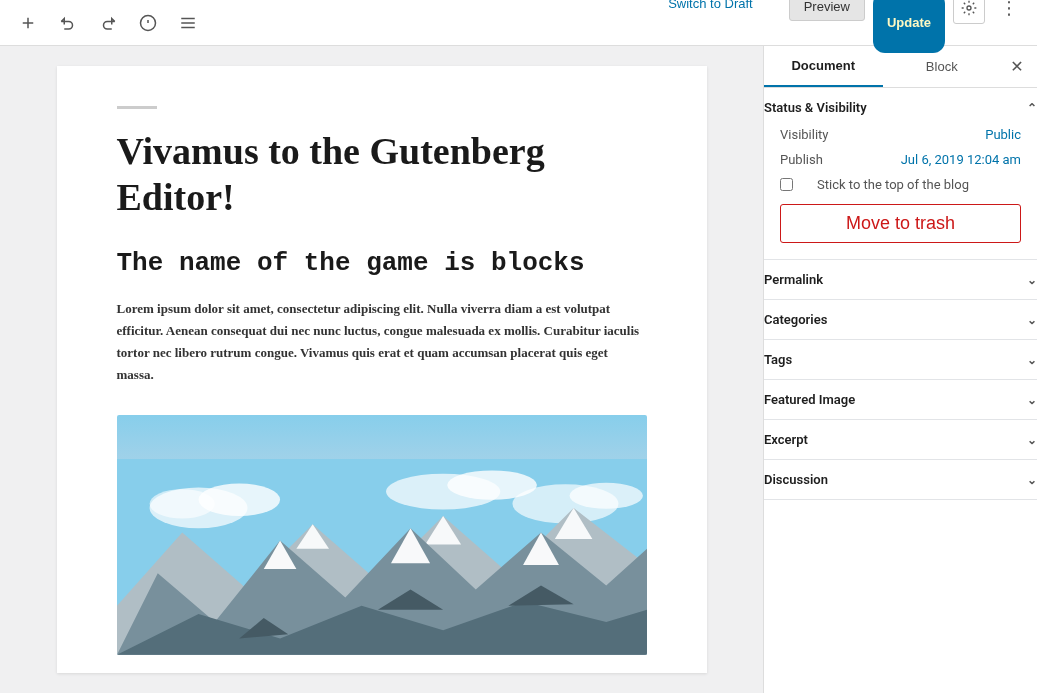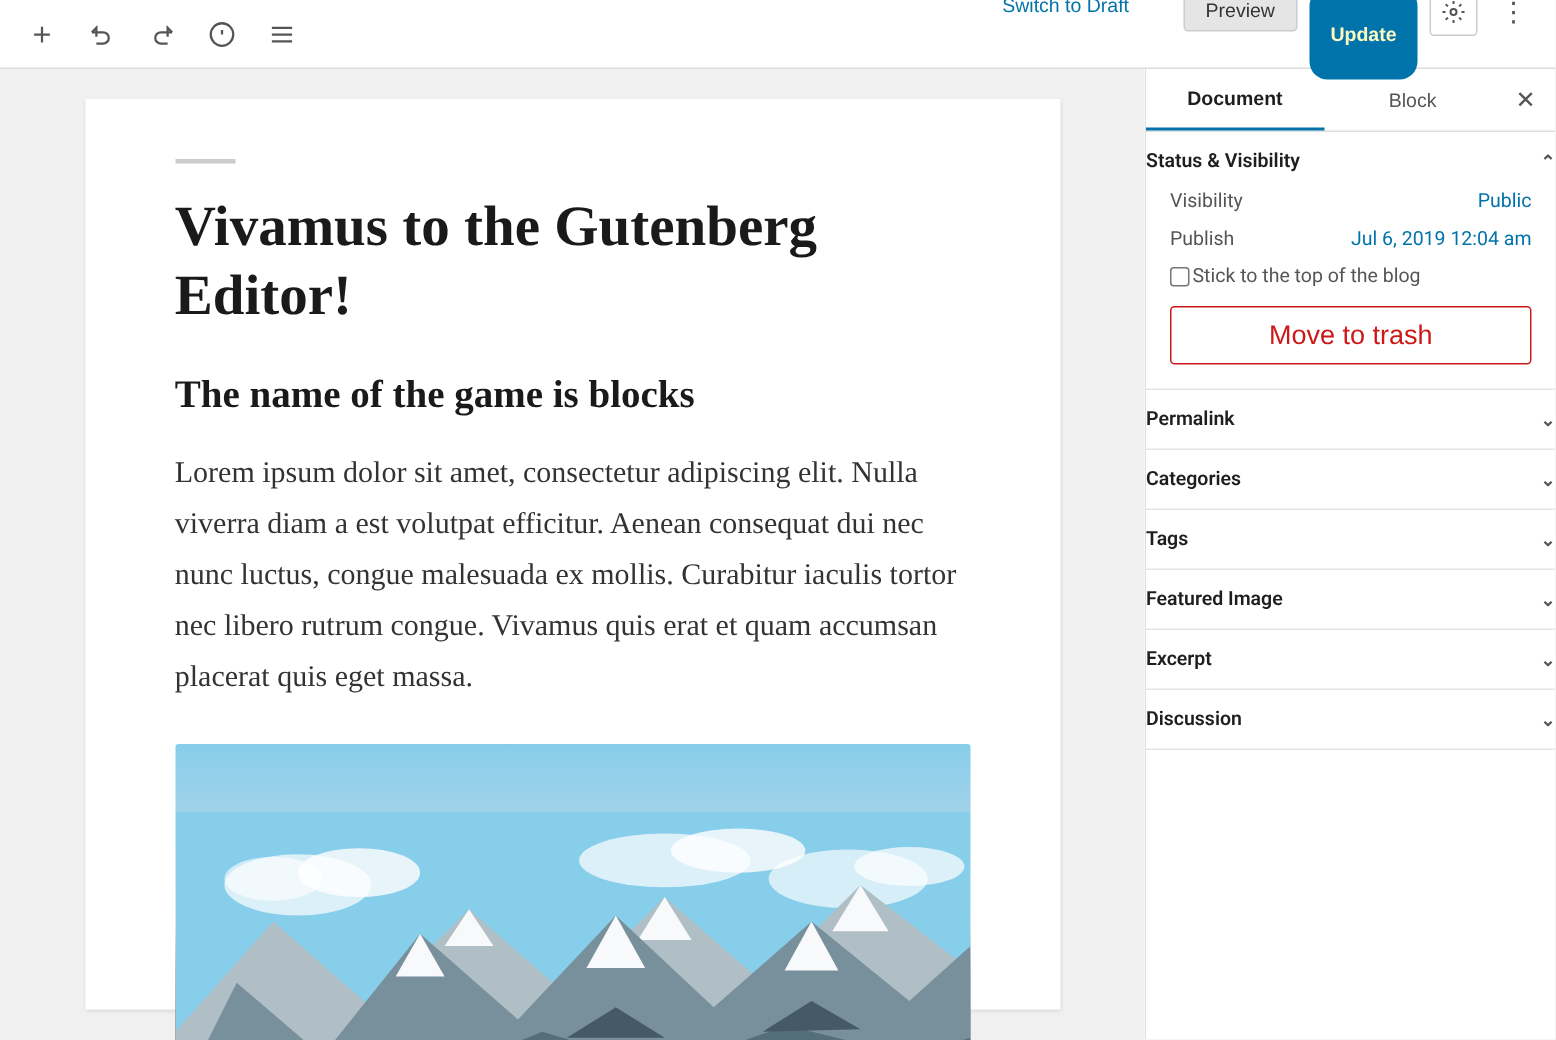--- a/index.html
+++ b/index.html
@@ -129,28 +129,29 @@
       color: #1a1a1a;
       line-height: 1.2;
       margin-bottom: 28px;
       font-family: Georgia, serif;
     }
     .post-heading {
       font-size: 26px;
       font-weight: 700;
       color: #1a1a1a;
       margin-bottom: 20px;
-      font-family: Liberation Serif, serif;
+      font-family: Liberation Mono, monospace;
     }
     .post-body {
-      font-size: 20px;
+      font-size: 13px;
       line-height: 1.7;
       color: #333;
       font-family: Georgia, serif;
       margin-bottom: 28px;
+      font-weight: bold;
     }
     .post-image {
       width: 100%;
       height: 240px;
       background: linear-gradient(to bottom, #87ceeb 0%, #b0d4e8 30%, #c8d8e0 50%, #8a9090 60%, #6a7070 70%, #5a6060 80%, #7a8080 90%);
       border-radius: 2px;
       position: relative;
       overflow: hidden;
     }
     .mountain-svg {
@@ -230,21 +231,21 @@
       justify-content: space-between;
       align-items: center;
       margin-bottom: 10px;
       font-size: 13px;
     }
     .status-label { color: #555; }
     .status-value-link { color: #0073aa; text-decoration: none; cursor: pointer; font-size: 13px; }
     .checkbox-row {
       display: flex;
       align-items: center;
-      gap: 2px;
+      gap: 24px;
       margin-bottom: 12px;
       font-size: 13px;
       color: #555;
     }
     .checkbox-row input[type="checkbox"] { cursor: pointer; }
     .move-to-trash-btn {
       width: 100%;
       padding: 8px;
       border: 1px solid #cc1818;
       background: #fff;

